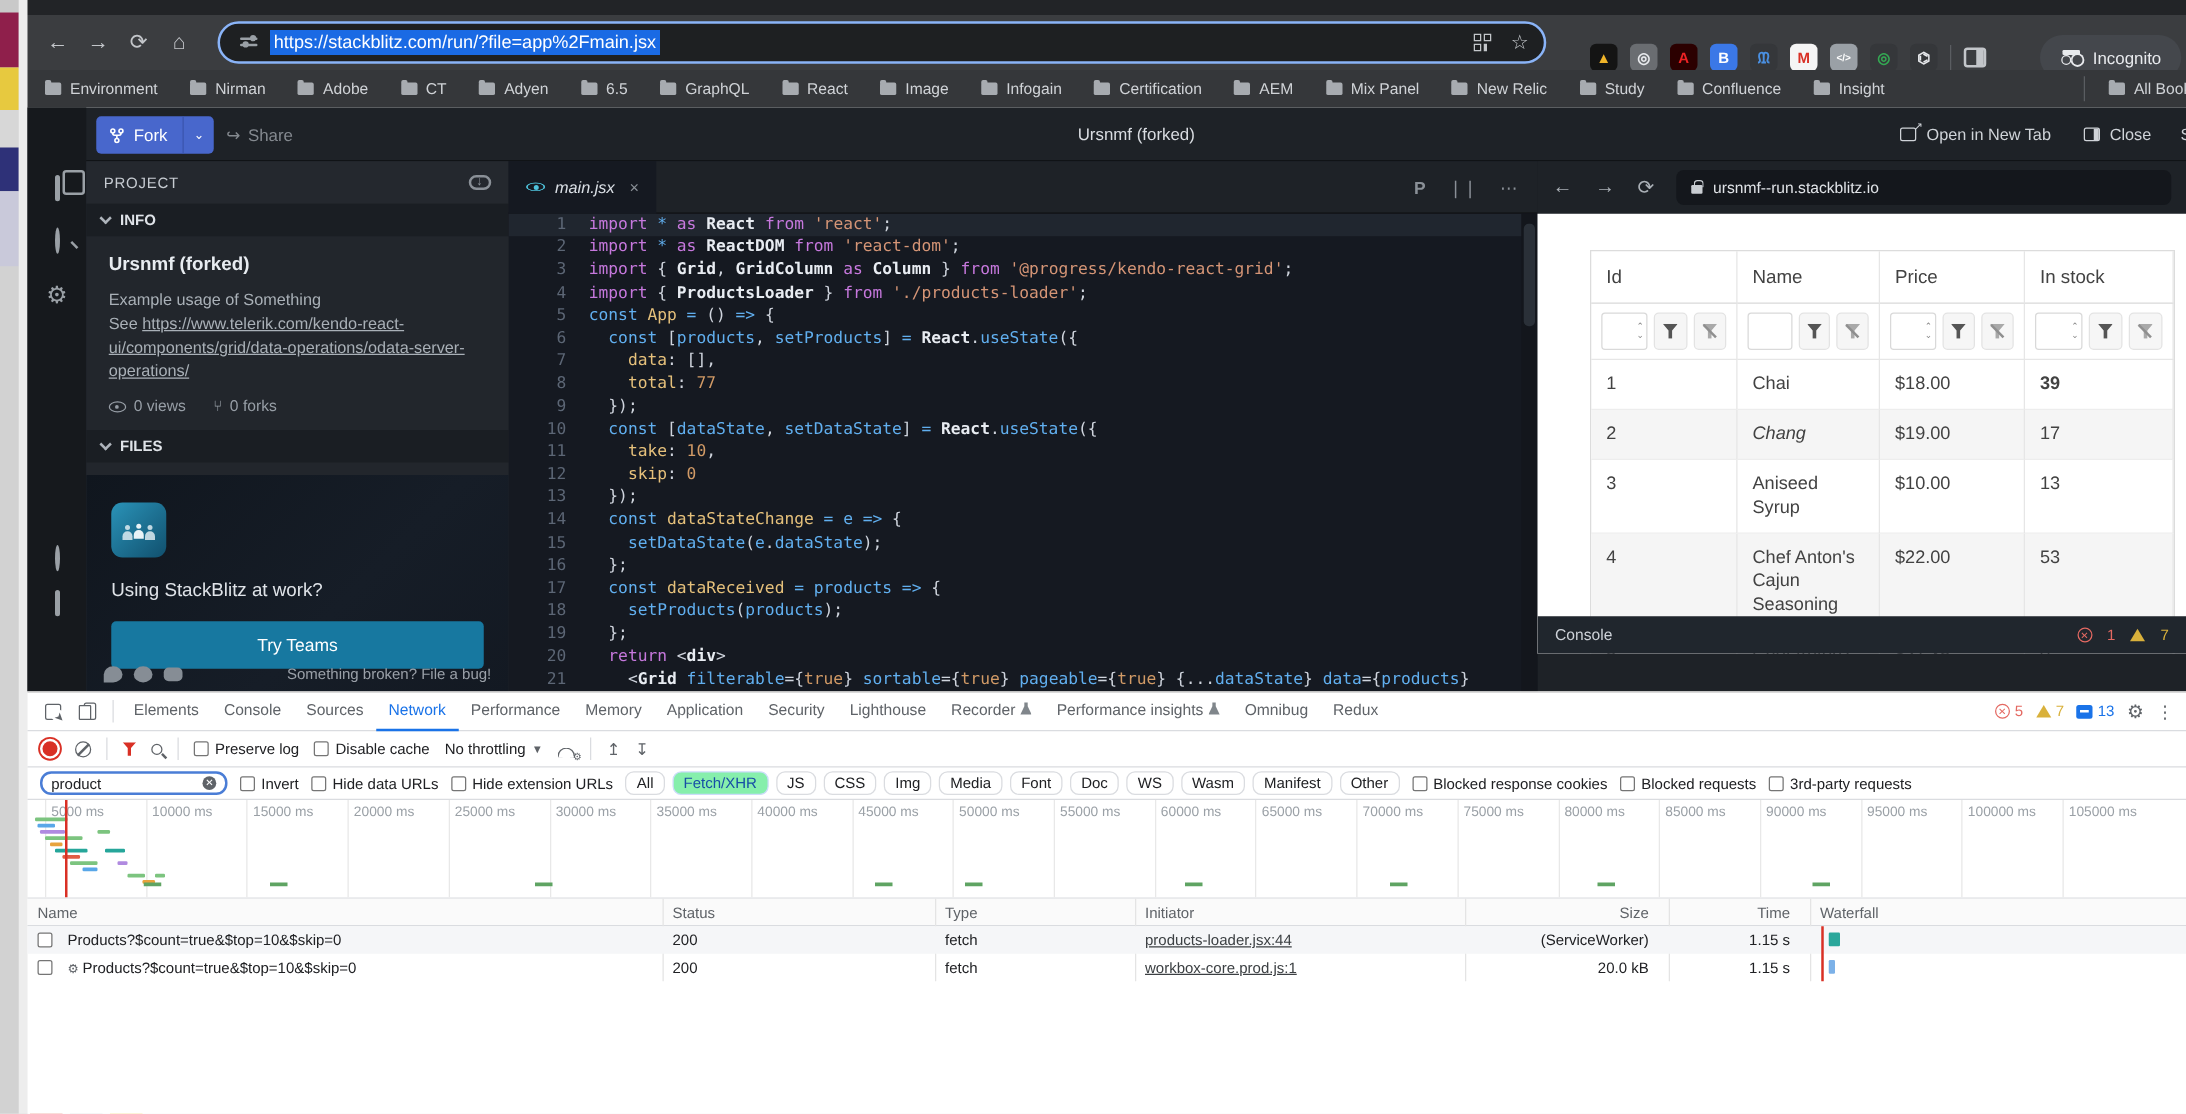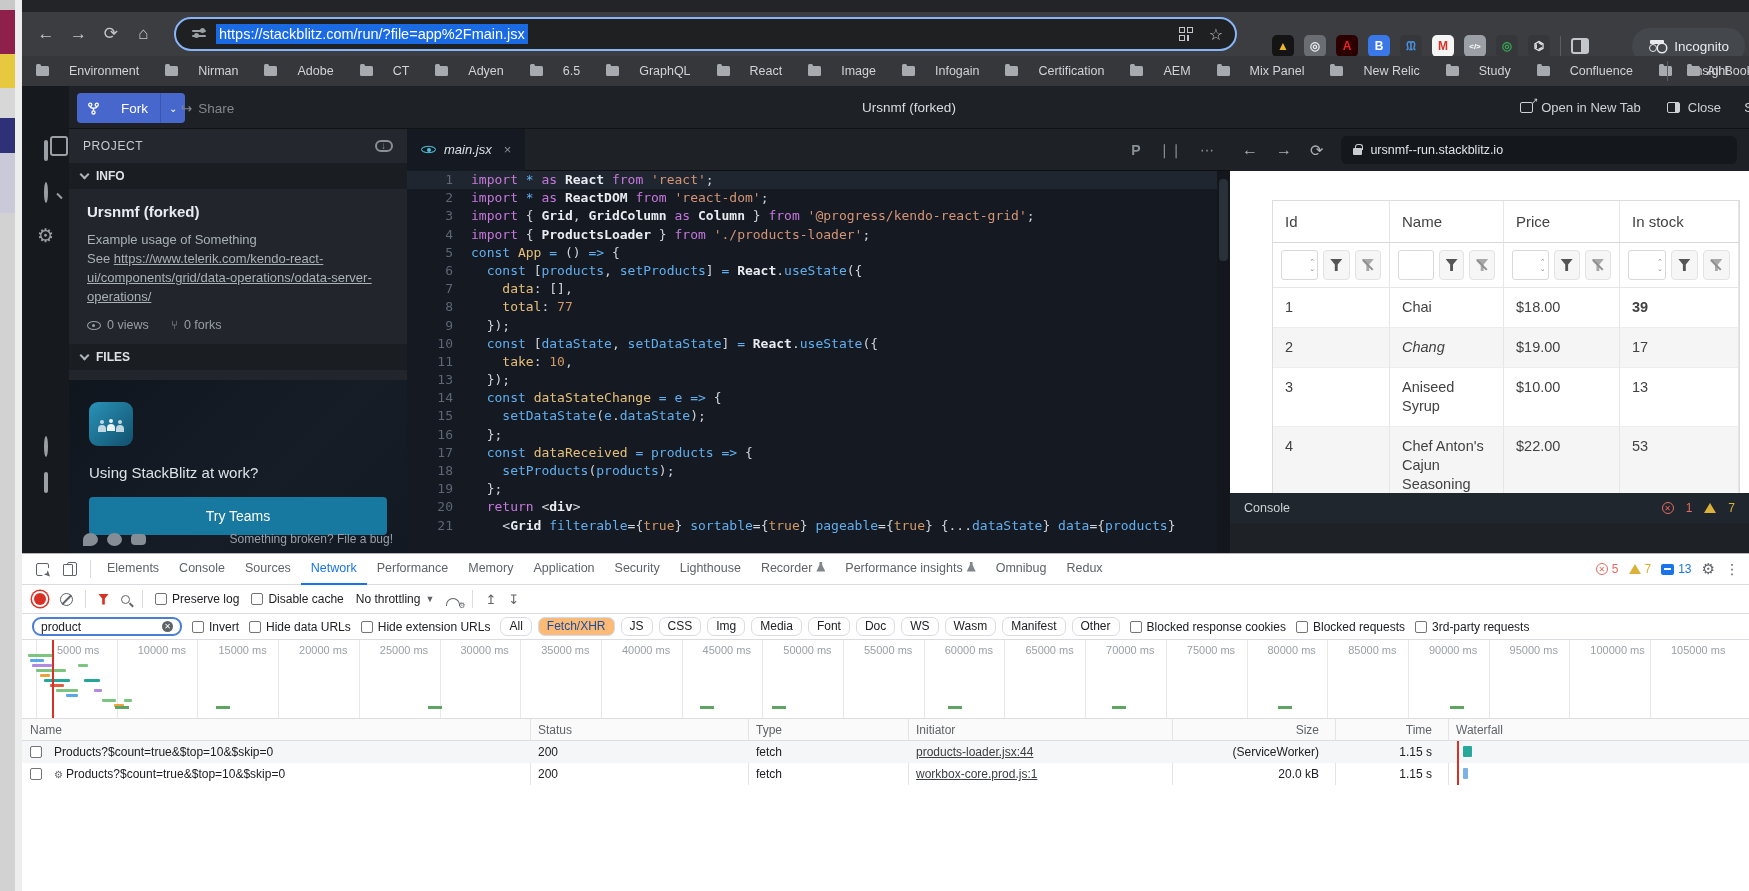--- a/index.html
+++ b/index.html
@@ -32,21 +32,21 @@
   #extrow { position:absolute; top:12px; left:1250px; height:44px; display:flex; align-items:center; gap:10px; }
   .ext { width:22px; height:22px; border-radius:5px; display:flex; align-items:center; justify-content:center; font-size:12px; font-weight:bold; }
   .vsep-dark { width:1px; height:20px; background:#5a5d61; }
   .sidepanel { width:18px; height:16px; border:2px solid #c3c6ca; border-radius:3px; position:relative; }
   .sidepanel::after { content:""; position:absolute; right:0; top:0; width:6px; height:100%; background:#c3c6ca; }
   #incog { position:absolute; top:16px; right:4px; height:36px; background:#44474c; border-radius:18px; display:flex; align-items:center; gap:8px; padding:0 16px; color:#e8eaed; font-size:13.5px; }
   .spy { width:18px; height:12px; position:relative; }
   .spy::before { content:""; position:absolute; top:0; left:2px; right:2px; height:4px; background:#e8eaed; border-radius:1px; }
   .spy::after { content:""; position:absolute; bottom:0; left:1px; width:6px; height:6px; border:1.5px solid #e8eaed; border-radius:50%; box-shadow:9px 0 0 -1.5px transparent, 9px 0 0 0 #44474c, 9px 0 0 1.5px #e8eaed; background:transparent; }
   #bookmarks { left:0; top:56px; width:100%; height:30px; background:#35373a; display:flex; align-items:center; padding-left:14px; gap:26px; overflow:hidden; }
-  .bm { display:flex; align-items:center; gap:20px; color:#d0d3d7; font-size:12.5px; white-space:nowrap; }
+  .bm { display:flex; align-items:center; gap:7px; color:#d0d3d7; font-size:12.5px; white-space:nowrap; }
   .folder { width:13px; height:10px; background:#a7abb0; border-radius:1.5px; position:relative; }
   .folder::before { content:""; position:absolute; top:-2.5px; left:0; width:5px; height:3px; background:#a7abb0; border-radius:1.5px 1.5px 0 0; }
   #bm-all { position:absolute; right:-38px; top:56px; height:30px; display:flex; align-items:center; gap:7px; color:#d0d3d7; font-size:12.5px; }
   #bm-all .vsep-dark { margin-right:12px; }
 
   
   #sb { left:22px; top:86px; width:1727px; height:467px; background:#1e2227; }
   #activity { left:0; top:0; width:47px; height:100%; background:#16191d; }
   .act-ico { position:absolute; left:0; width:47px; text-align:center; color:#9aa0a6; }
   .bolt { width:16px; height:22px; margin:0 auto; background:#2e8ff7; clip-path:polygon(60% 0,12% 58%,45% 58%,38% 100%,88% 40%,52% 40%); }
@@ -54,21 +54,21 @@
   .copyico::before { content:""; position:absolute; left:4px; top:-6px; width:14px; height:16px; border:2px solid #9aa0a6; border-radius:3px; }
   .searchico { width:13px; height:13px; border:2px solid #9aa0a6; border-radius:50%; margin:0 auto; position:relative; }
   .searchico::after { content:""; position:absolute; left:10px; top:11px; width:7px; height:2px; background:#9aa0a6; transform:rotate(45deg); }
   .gearico { font-size:19px; color:#9aa0a6; }
   .halfico { width:16px; height:16px; border-radius:50%; border:2px solid #9aa0a6; margin:0 auto; background:linear-gradient(90deg,#9aa0a6 50%,transparent 50%); }
   .panelico { width:18px; height:14px; border:2px solid #9aa0a6; border-radius:2px; margin:0 auto; position:relative; }
   .panelico::after { content:""; position:absolute; left:0; bottom:0; width:100%; height:4px; background:#9aa0a6; }
 
   #sb-header { left:47px; top:0; width:1680px; height:43px; border-bottom:1px solid #101316; }
   #fork-btn { position:absolute; left:8px; top:7px; height:30px; background:#4867cc; border-radius:4px; display:flex; align-items:center; color:#fff; font-size:13.5px; }
-  #fork-btn .main { padding:0 12px 0 10px; display:flex; gap:21px; align-items:center; }
+  #fork-btn .main { padding:0 12px 0 10px; display:flex; gap:7px; align-items:center; }
   #fork-btn .dd { border-left:1px solid #3a55ad; padding:0 8px; font-size:10px; height:100%; display:flex; align-items:center; }
   #share-btn { position:absolute; left:112px; top:7px; height:30px; display:flex; align-items:center; gap:6px; color:#84898f; font-size:13.5px; }
   #sb-title { position:absolute; left:0; right:0; top:0; height:43px; text-align:center; line-height:43px; color:#d9dce1; font-size:13.5px; }
   #sb-right { position:absolute; right:28px; top:0; height:43px; display:flex; align-items:center; gap:26px; color:#cfd3d8; font-size:13px; }
   .hdr-item { display:flex; align-items:center; gap:8px; }
   .winico { width:13px; height:11px; border:1.5px solid #cfd3d8; border-radius:2px; position:relative; }
   .winico.arrow::after { content:"↗"; position:absolute; top:-7px; right:-6px; font-size:9px; }
   .winico.close::after { content:""; position:absolute; right:0; top:0; width:4px; height:100%; background:#cfd3d8; }
   #sb-cut { position:absolute; right:-4px; top:14px; color:#cfd3d8; font-size:13px; }
 
@@ -175,24 +175,24 @@
   .cb { width:12px; height:12px; border:1.5px solid #757575; border-radius:2px; background:#fff; flex:none; display:inline-block; vertical-align:-2px; margin-right:5px; }
   .dt-check { display:flex; align-items:center; white-space:nowrap; }
   .selbox { display:flex; align-items:center; gap:5px; }
   .wifi { width:14px; height:8px; border:1.5px solid #5f6368; border-bottom:none; border-radius:8px 8px 0 0; position:relative; margin-top:5px; }
   .wifi::after { content:"⚙"; position:absolute; right:-6px; bottom:-4px; font-size:8px; color:#5f6368; }
   .updown { color:#5f6368; font-size:13px; }
   #dt-filter { height:26px; border-bottom:1px solid #dadce0; display:flex; align-items:center; gap:10px; padding-left:10px; font-size:12px; }
   #filt-input { width:150px; height:19px; border:2px solid #4a7dd6; border-radius:9px; display:flex; align-items:center; padding:0 7px; gap:6px; }
   #filt-input .x { margin-left:auto; width:11px; height:11px; border-radius:50%; background:#5f6368; color:#fff; font-size:8px; line-height:11px; text-align:center; }
   .pill { height:19px; border:1px solid #dadce0; border-radius:7px; padding:0 8px; line-height:17px; color:#202124; white-space:nowrap; background:#fff; }
-  .pill.sel { background:#fdba74; border-color:#cbdcf9; color:#174ea6; }
+  .pill.sel { background:#86efac; border-color:#cbdcf9; color:#174ea6; }
   #dt-ruler { position:relative; height:79px; border-bottom:1px solid #dadce0; overflow:hidden; }
   .tick { position:absolute; top:0; height:100%; border-left:1px solid #e8e8e8; }
-  .tick span { position:absolute; left:20px; top:4px; font-size:11px; color:#9aa0a6; white-space:nowrap; }
+  .tick span { position:absolute; left:4px; top:4px; font-size:11px; color:#9aa0a6; white-space:nowrap; }
   #ovbars { position:absolute; left:4px; top:12px; width:135px; height:62px; }
   #ovbars i { position:absolute; border-radius:1px; }
   .redline { position:absolute; top:0; width:1.5px; height:100%; background:#d93025; }
   .dash { position:absolute; top:66px; height:3px; background:#5fa463; }
   #dt-table { position:relative; font-size:12px; }
   #dt-thead { height:22px; background:#fafafa; border-bottom:1px solid #dadce0; position:relative; }
   .colcell { position:absolute; top:0; line-height:22px; color:#5f6368; padding:0 8px; }
   .colline { position:absolute; top:0; width:1px; background:#e4e4e4; height:66px; }
   .nrow { position:relative; height:22px; line-height:22px; }
   .nrow.alt { background:#f5f6f8; }
@@ -444,20 +444,21 @@
         <div class="cl"><span class="gut">2</span><span><span class="tok-k">import </span><span class="tok-v">* </span><span class="tok-k">as </span><span class="tok-b">ReactDOM </span><span class="tok-k">from </span><span class="tok-s">'react-dom'</span><span class="tok-w">;</span></span></div>
         <div class="cl"><span class="gut">3</span><span><span class="tok-k">import </span><span class="tok-w">{ </span><span class="tok-b">Grid</span><span class="tok-w">, </span><span class="tok-b">GridColumn </span><span class="tok-k">as </span><span class="tok-b">Column </span><span class="tok-w">} </span><span class="tok-k">from </span><span class="tok-s">'@progress/kendo-react-grid'</span><span class="tok-w">;</span></span></div>
         <div class="cl"><span class="gut">4</span><span><span class="tok-k">import </span><span class="tok-w">{ </span><span class="tok-b">ProductsLoader </span><span class="tok-w">} </span><span class="tok-k">from </span><span class="tok-s">'./products-loader'</span><span class="tok-w">;</span></span></div>
         <div class="cl"><span class="gut">5</span><span><span class="tok-v">const </span><span class="tok-y">App </span><span class="tok-v">= </span><span class="tok-w">() </span><span class="tok-v">=&gt; </span><span class="tok-w">{</span></span></div>
         <div class="cl"><span class="gut">6</span><span><span class="tok-w">  </span><span class="tok-v">const </span><span class="tok-w">[</span><span class="tok-v">products</span><span class="tok-w">, </span><span class="tok-v">setProducts</span><span class="tok-w">] </span><span class="tok-v">= </span><span class="tok-b">React</span><span class="tok-w">.</span><span class="tok-v">useState</span><span class="tok-w">({</span></span></div>
         <div class="cl"><span class="gut">7</span><span><span class="tok-w">    </span><span class="tok-y">data</span><span class="tok-w">: [],</span></span></div>
         <div class="cl"><span class="gut">8</span><span><span class="tok-w">    </span><span class="tok-y">total</span><span class="tok-w">: </span><span class="tok-n">77</span></span></div>
         <div class="cl"><span class="gut">9</span><span><span class="tok-w">  });</span></span></div>
         <div class="cl"><span class="gut">10</span><span><span class="tok-w">  </span><span class="tok-v">const </span><span class="tok-w">[</span><span class="tok-v">dataState</span><span class="tok-w">, </span><span class="tok-v">setDataState</span><span class="tok-w">] </span><span class="tok-v">= </span><span class="tok-b">React</span><span class="tok-w">.</span><span class="tok-v">useState</span><span class="tok-w">({</span></span></div>
         <div class="cl"><span class="gut">11</span><span><span class="tok-w">    </span><span class="tok-y">take</span><span class="tok-w">: </span><span class="tok-n">10</span><span class="tok-w">,</span></span></div>
+        <div class="cl"><span class="gut">12</span><span><span class="tok-w">    </span><span class="tok-y">skip</span><span class="tok-w">: </span><span class="tok-n">0</span></span></div>
         <div class="cl"><span class="gut">13</span><span><span class="tok-w">  });</span></span></div>
         <div class="cl"><span class="gut">14</span><span><span class="tok-w">  </span><span class="tok-v">const </span><span class="tok-y">dataStateChange </span><span class="tok-v">= </span><span class="tok-v">e </span><span class="tok-v">=&gt; </span><span class="tok-w">{</span></span></div>
         <div class="cl"><span class="gut">15</span><span><span class="tok-w">    </span><span class="tok-v">setDataState</span><span class="tok-w">(</span><span class="tok-v">e</span><span class="tok-w">.</span><span class="tok-v">dataState</span><span class="tok-w">);</span></span></div>
         <div class="cl"><span class="gut">16</span><span><span class="tok-w">  };</span></span></div>
         <div class="cl"><span class="gut">17</span><span><span class="tok-w">  </span><span class="tok-v">const </span><span class="tok-y">dataReceived </span><span class="tok-v">= </span><span class="tok-v">products </span><span class="tok-v">=&gt; </span><span class="tok-w">{</span></span></div>
         <div class="cl"><span class="gut">18</span><span><span class="tok-w">    </span><span class="tok-v">setProducts</span><span class="tok-w">(</span><span class="tok-v">products</span><span class="tok-w">);</span></span></div>
         <div class="cl"><span class="gut">19</span><span><span class="tok-w">  };</span></span></div>
         <div class="cl"><span class="gut">20</span><span><span class="tok-w">  </span><span class="tok-k">return </span><span class="tok-w">&lt;</span><span class="tok-b">div</span><span class="tok-w">&gt;</span></span></div>
         <div class="cl"><span class="gut">21</span><span><span class="tok-w">    &lt;</span><span class="tok-b">Grid </span><span class="tok-v">filterable</span><span class="tok-w">={</span><span class="tok-n">true</span><span class="tok-w">} </span><span class="tok-v">sortable</span><span class="tok-w">={</span><span class="tok-n">true</span><span class="tok-w">} </span><span class="tok-v">pageable</span><span class="tok-w">={</span><span class="tok-n">true</span><span class="tok-w">} </span><span class="tok-w">{...</span><span class="tok-v">dataState</span><span class="tok-w">} </span><span class="tok-v">data</span><span class="tok-w">={</span><span class="tok-v">products</span><span class="tok-w">}</span></span></div>
       </div>

